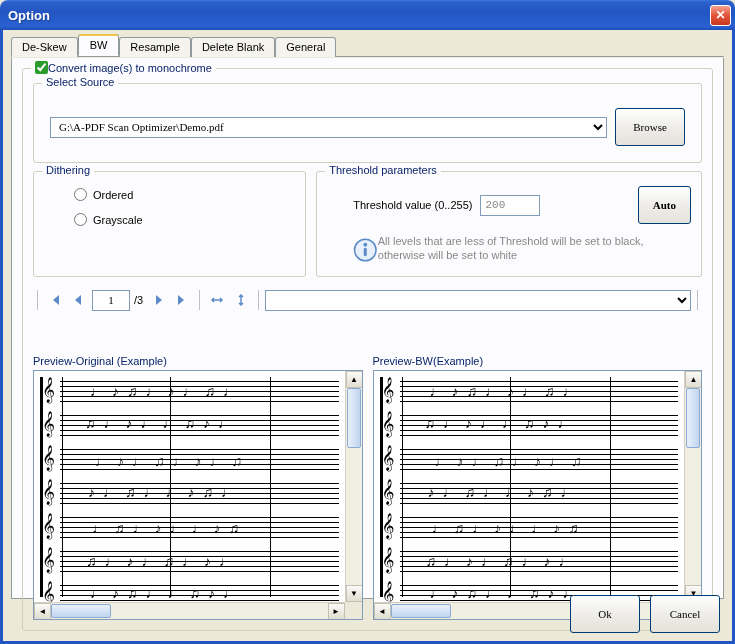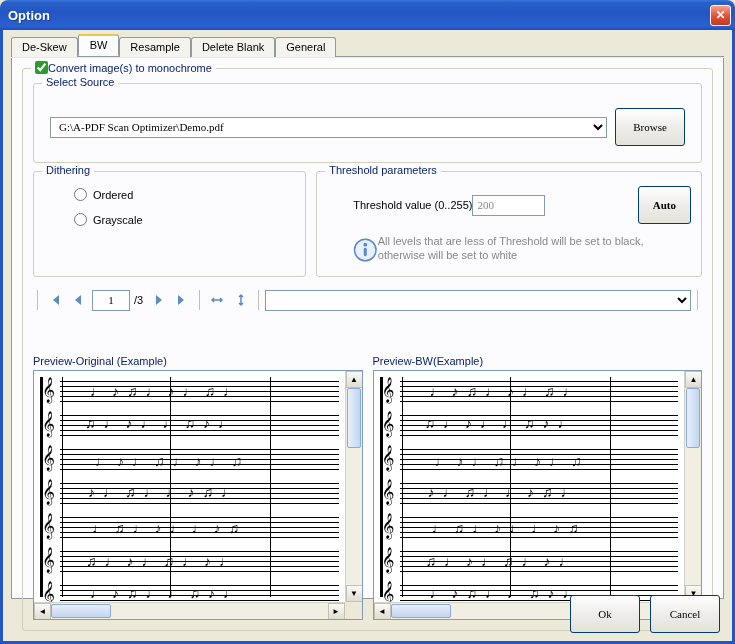--- a/index.html
+++ b/index.html
@@ -29,22 +29,22 @@
 .btn.auto { min-width: 50px; font-weight: bold; }
 
 .mid-row { display: flex; gap: 10px; }
 .mid-row .groupbox { flex: 1; padding-left: 36px; }
 .threshold-box { flex: 1.5 !important; }
 
 .radio-col { display: flex; flex-direction: column; gap: 12px; padding: 6px 4px; }
 .radio-row { display: flex; align-items: center; gap: 6px; }
 input[type=radio] { width: 13px; height: 13px; }
 
-.thresh-row { display: flex; align-items: center; gap: 0; padding: 4px 0 10px; }
-.thresh-row input[type=text] { width: 73px; color: #888; }
+.thresh-row { display: flex; align-items: center; gap: 8px; padding: 4px 0 10px; }
+.thresh-row input[type=text] { width: 60px; color: #888; font-family: Liberation Mono, monospace; }
 .info-row { display: flex; align-items: flex-start; }
 .info-icon { width: 32px; height: 32px; }
 .info-text { color: #888; font-size: 11px; line-height: 1.3; }
 
 .toolbar { display: flex; align-items: center; gap: 2px; padding: 4px 0; margin-bottom: 6px; }
 .tool-btn { width: 22px; height: 22px; border: none; background: transparent; display: flex; align-items: center; justify-content: center; cursor: pointer; }
 .tool-btn svg { width: 14px; height: 14px; }
 .divider { width: 1px; height: 20px; background: #c0c0c0; margin: 0 4px; }
 .page-input { width: 38px; text-align: center; }
 .page-total { font-size: 11px; padding: 0 2px; }

